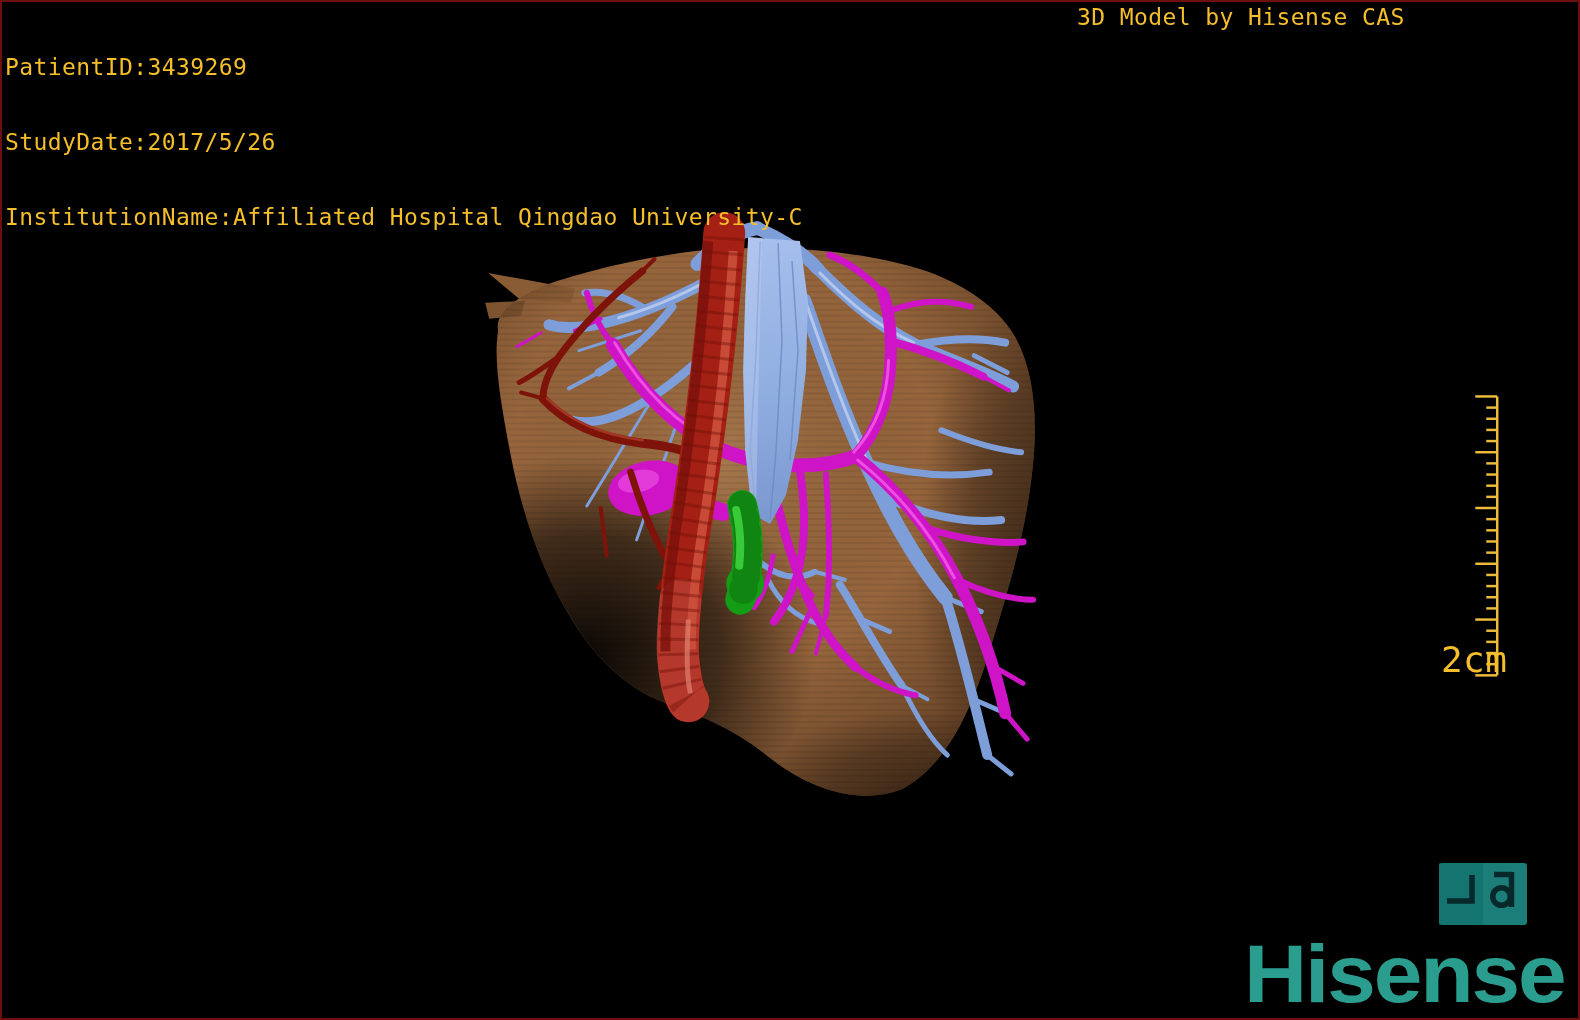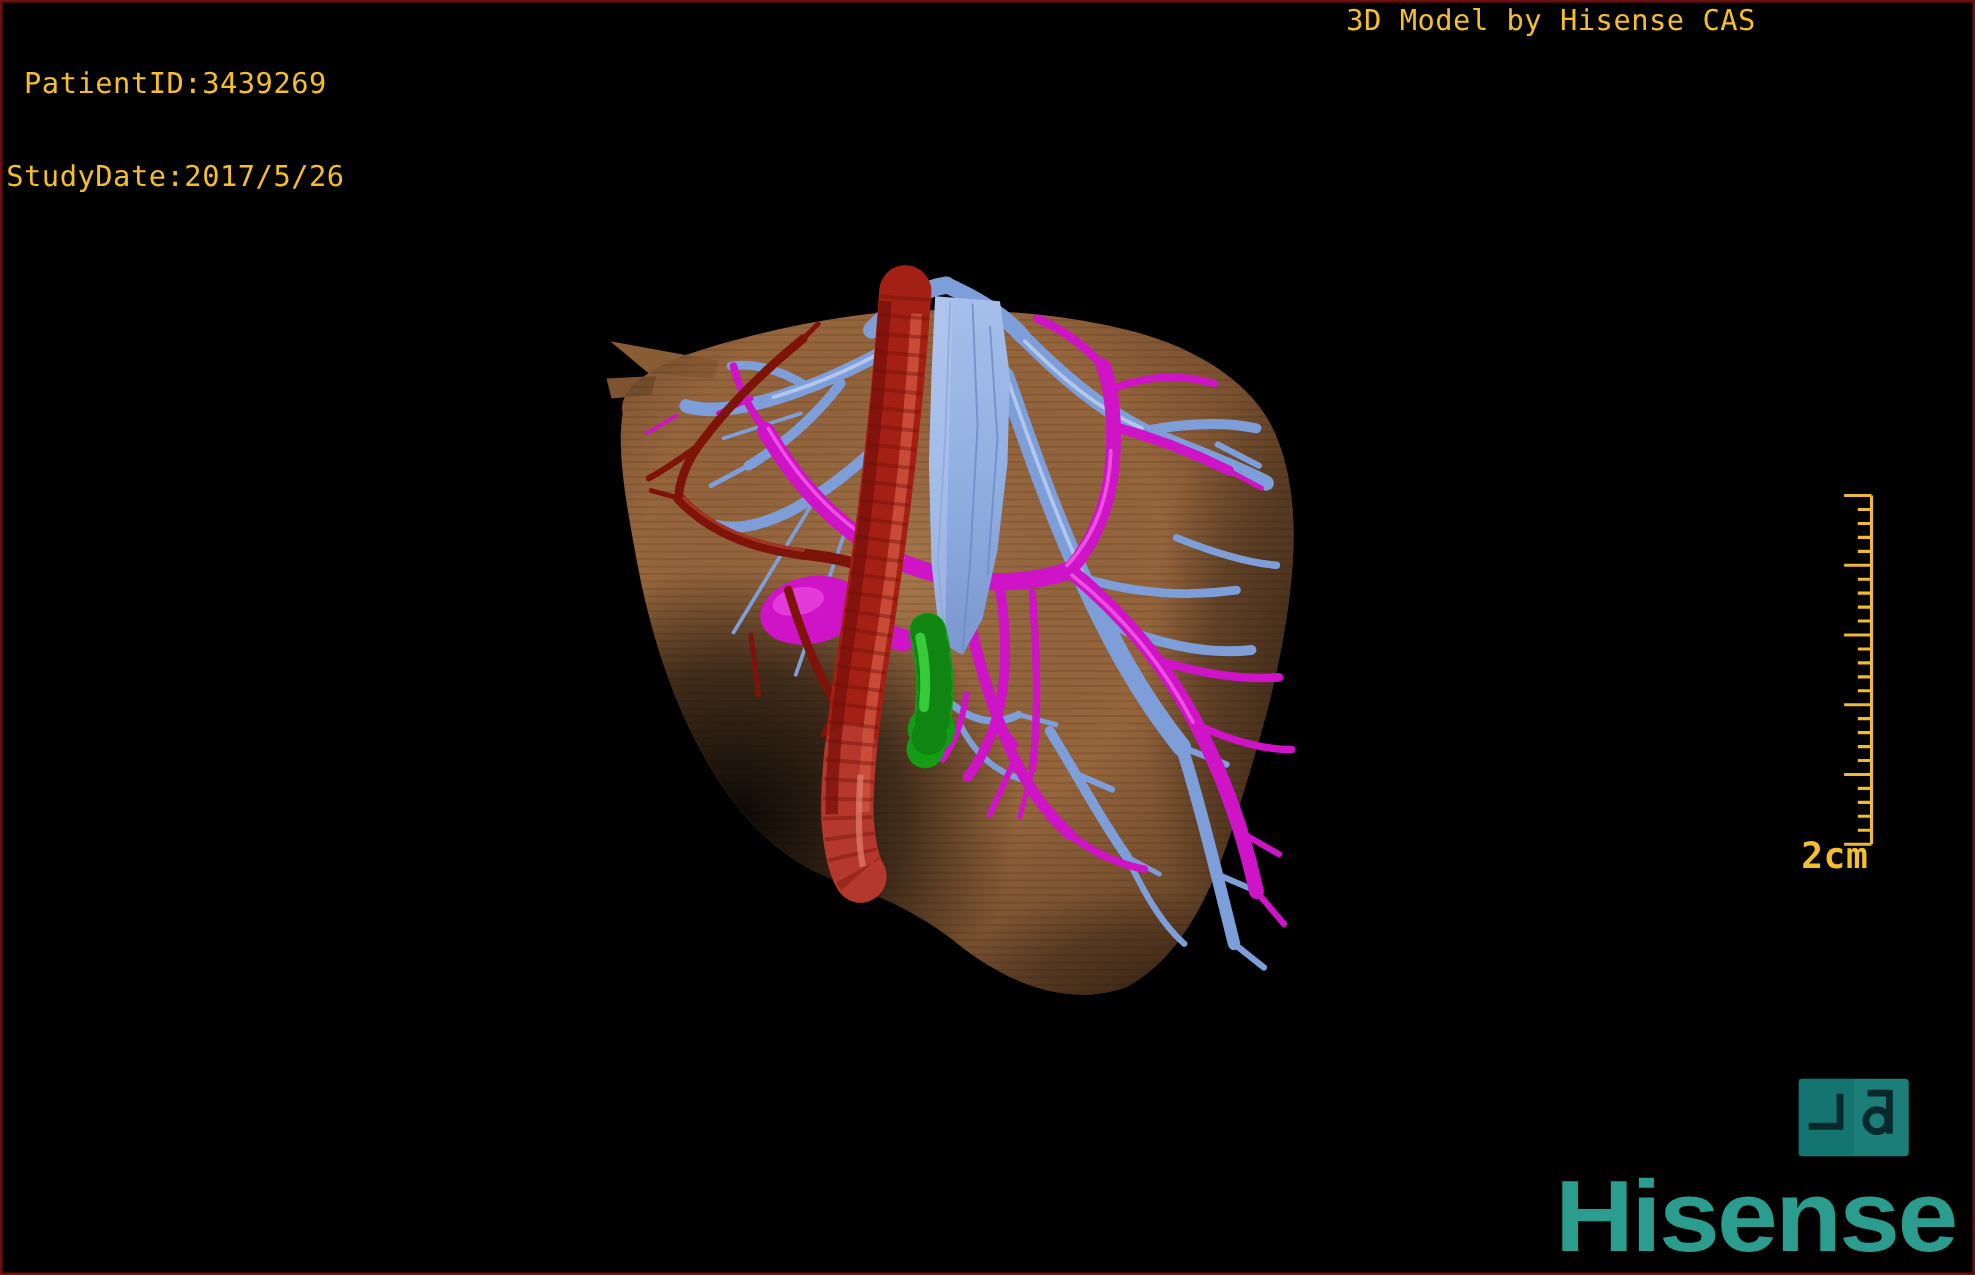--- a/index.html
+++ b/index.html
@@ -12,26 +12,25 @@
     overflow:hidden;
     font-family:"DejaVu Sans Mono", monospace;
   }
   .ytext{
     position:absolute;
     color:var(--yellow,#F5BE2B);
     font-size:23px;
     line-height:25px;
     letter-spacing:0.4px;
     white-space:pre;
-    text-align:center;
   }
   #patient-block{left:3px;top:3px;}
   #watermark{left:1075px;top:3px;}
   #liver-volume{left:4px;top:972px;}
-  #scale-label{left:1439px;top:670px;font-size:29px;font-weight:bold;}
+  #scale-label{left:1439px;top:645px;font-size:36px;}
   #scene-svg{position:absolute;left:0;top:0;}
   #brand-icon{position:absolute;left:1435px;top:859px;}
   #brand-wordmark{
     position:absolute;left:1242px;top:932px;
     font-family:"Liberation Sans", sans-serif;
     font-weight:bold;
     font-size:81px;
     line-height:1;
     letter-spacing:-2px;
     color:var(--teal,#2A9D8F);
@@ -213,20 +212,21 @@
         <line x1="1489" y1="642.4" x2="1500" y2="642.4" stroke="#EDBA3A" stroke-width="2.5"></line>
         <line x1="1489" y1="653.6" x2="1500" y2="653.6" stroke="#EDBA3A" stroke-width="2.5"></line>
         <line x1="1489" y1="664.8" x2="1500" y2="664.8" stroke="#EDBA3A" stroke-width="2.5"></line>
         <line x1="1478" y1="676" x2="1500" y2="676" stroke="#EDBA3A" stroke-width="2.5"></line>
       </g>
   </svg>
 
   <div id="patient-block" class="ytext">
     <div>PatientID:3439269</div>
     <div>StudyDate:2017/5/26</div>
+    <div>InstitutionName:Affiliated Hospital Qingdao University-C</div>
   </div>
 
   <div id="watermark" class="ytext">3D Model by Hisense CAS</div>
 
 
   <div id="scale-label" class="ytext">2cm</div>
 
   <svg id="brand-icon" width="92" height="66" viewBox="0 0 92 66">
     <rect x="2" y="2" width="88" height="62" rx="3" fill="#1B7E79"></rect>
     <rect x="2" y="2" width="44" height="62" fill="#0E6B67" opacity="0.45"></rect>

